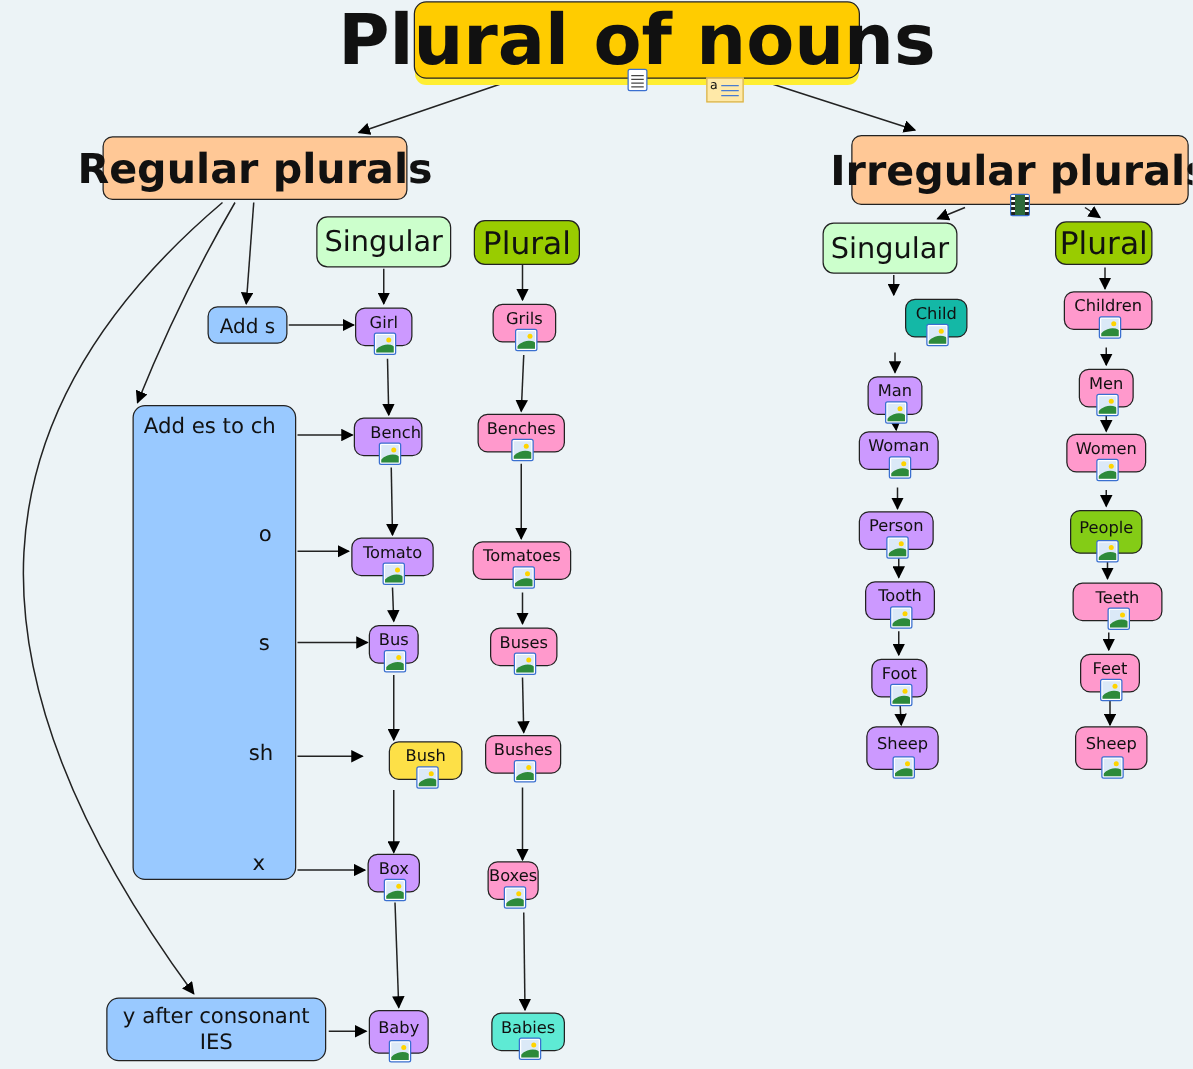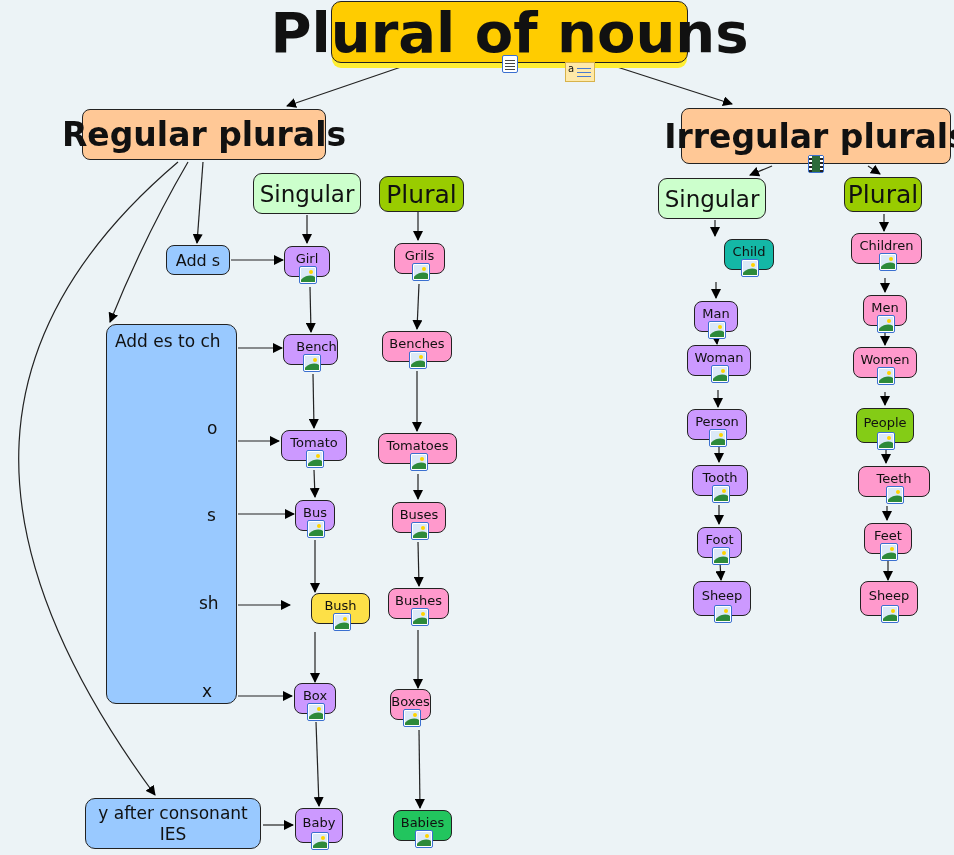--- a/index.html
+++ b/index.html
@@ -247,21 +247,21 @@
 </div>
 <div class="node word-p" style="left: 390px; top: 689px; width: 41px; height: 31px; background-color: rgb(255, 153, 204);">
   <span>Boxes</span>
   <span class="img-icon">
       <span class="sky">
         <span class="hill"></span>
         <span class="sun"></span>
       </span>
     </span>
 </div>
-<div class="node word-p" style="left: 393px; top: 810px; width: 59px; height: 31px; background-color: #22c55e; text-align: right;">
+<div class="node word-p" style="left: 393px; top: 810px; width: 59px; height: 31px; background-color: #5eead4; text-align: right;">
   <span>Babies</span>
   <span class="img-icon">
       <span class="sky">
         <span class="hill"></span>
         <span class="sun"></span>
       </span>
     </span>
 </div>
 
 <div class="node head" style="left: 681px; top: 108px; width: 270px; height: 56px; background-color: rgb(255, 200, 150);">

